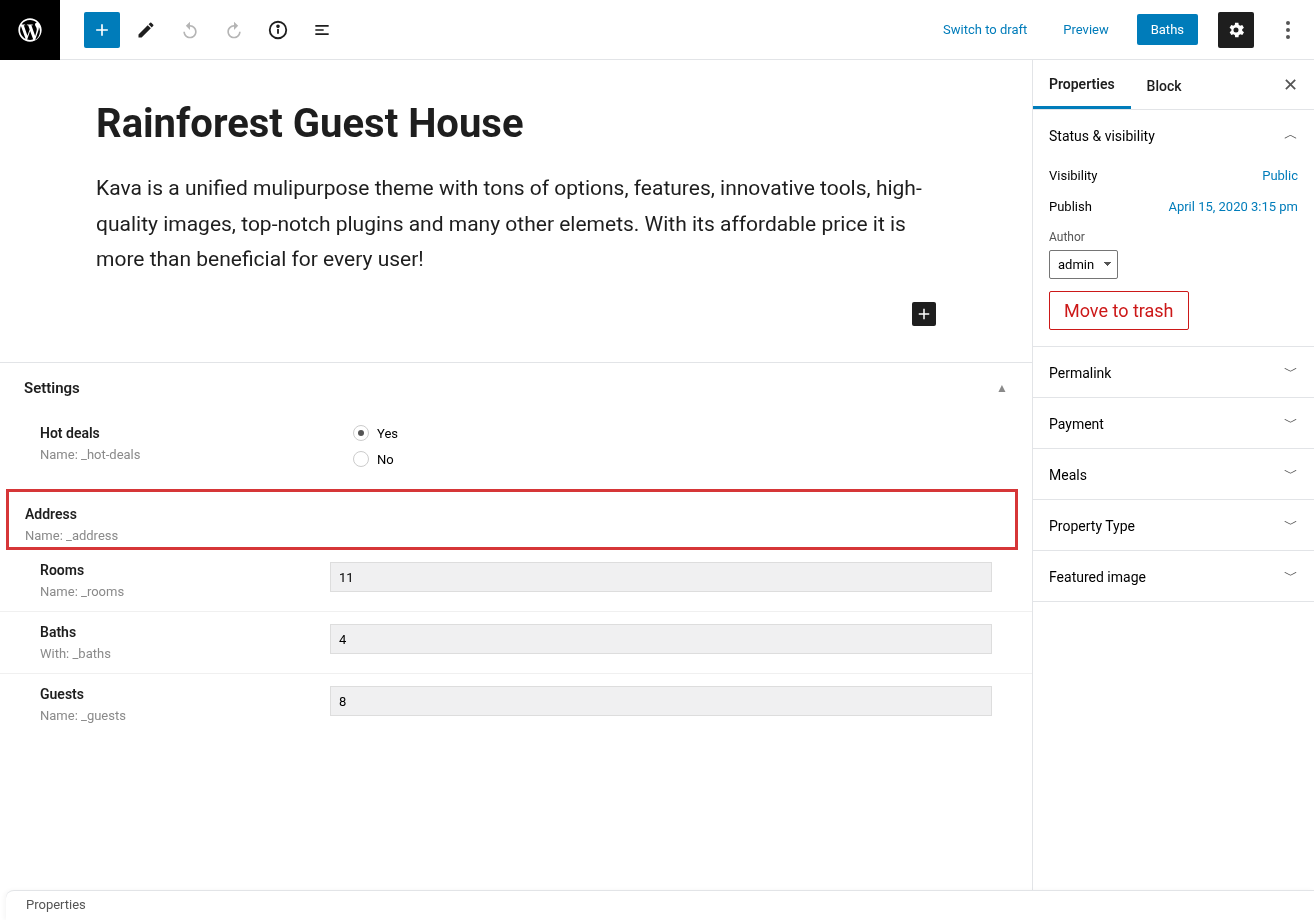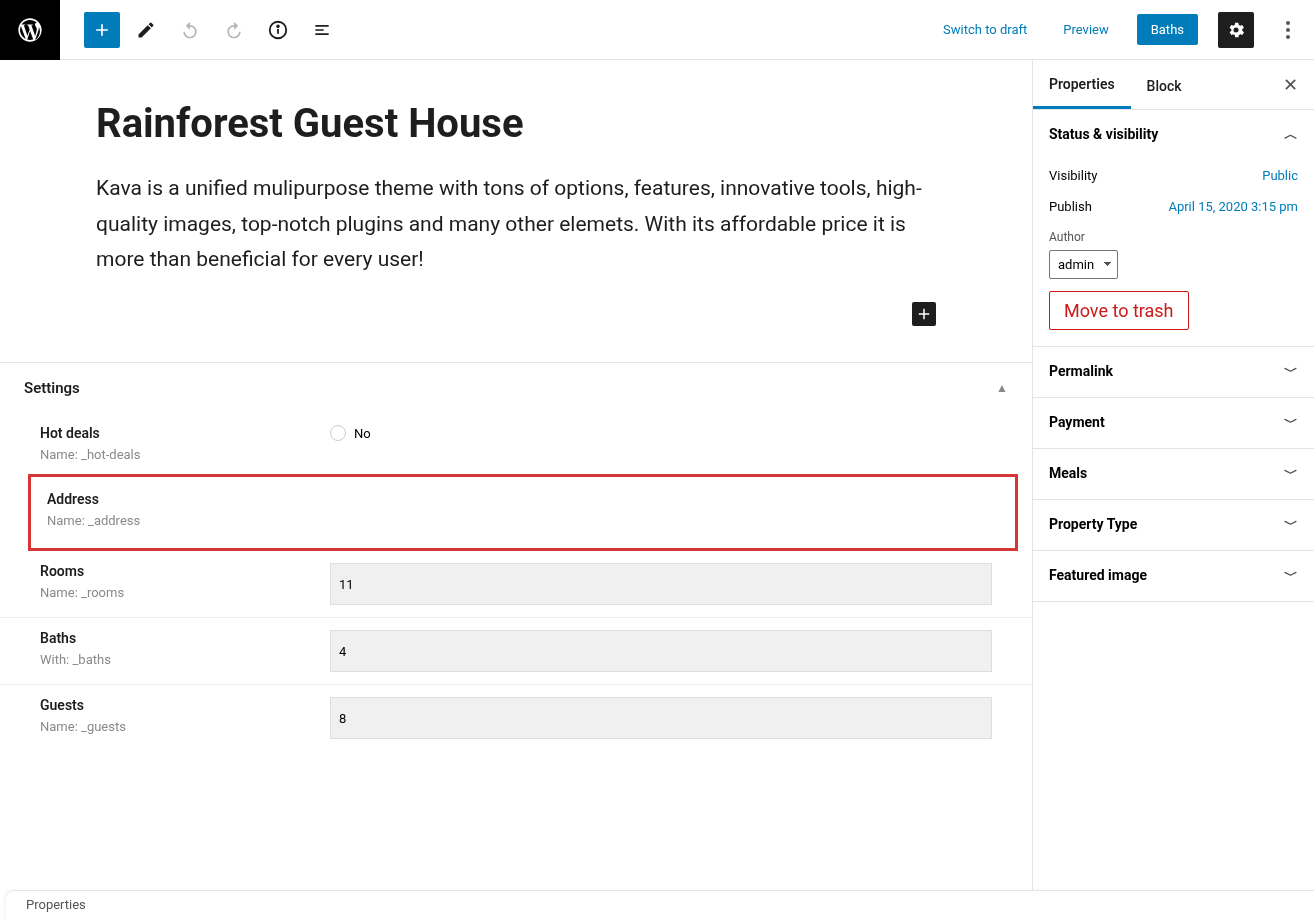--- a/index.html
+++ b/index.html
@@ -33,33 +33,33 @@
 .settings-header { display:flex; justify-content: space-between; align-items:center; padding: 16px 24px; font-size: 15px; font-weight: 600; color: #1e1e1e; }
 .settings-header .tri { color: #8a8a8a; font-size: 12px; }
 .meta-field { padding: 12px 0 12px 40px; border-bottom: 1px solid #f0f0f0; display:flex; }
 .meta-labels { width: 290px; padding-right: 16px;}
 .meta-label { font-size: 14px; font-weight: 600; color: #1e1e1e; margin-bottom: 6px; }
 .meta-name { font-size: 13px; color: #8a8a8a; }
 .meta-input-wrap { flex:1; padding-right: 40px; }
 .radio-row { display:flex; align-items:center; gap:8px; font-size:13px; margin-bottom:10px; }
 .radio { width:16px; height:16px; border:1px solid #ccc; border-radius:50%; display:inline-flex; align-items:center; justify-content:center; background:#fff; }
 .radio.on::after { content:""; width:6px; height:6px; border-radius:50%; background:#555; display:block; }
-.highlight { border: 3px solid #d63638; margin-left: 28px; margin-right: 14px; padding: 14px 16px 20px 16px; }
+.highlight { border: 3px solid #d63638; margin-left: 6px; margin-right: 14px; padding: 14px 16px 4px 16px; }
 .highlight .meta-labels { width: 274px; }
 textarea.addr { width: 100%; height: 96px; background: #f0f0f1; border: 1px solid #ddd; padding: 8px; font-size: 13px; resize: both; font-family: inherit;}
-input.num { width: 100%; height: 30px; background: #f0f0f1; border: 1px solid #ddd; padding: 20px 8px; font-size: 13px; }
+input.num { width: 100%; height: 30px; background: #f0f0f1; border: 1px solid #ddd; padding: 4px 8px; font-size: 13px; }
 
 
 .sidebar { width: 282px; border-left: 1px solid #e2e4e7; background:#fff; overflow:auto; }
 .tabs { display:flex; border-bottom: 1px solid #e2e4e7; align-items:center; }
 .tab { padding: 16px 16px 14px 16px; font-size: 14px; font-weight:500; color:#1e1e1e; cursor:pointer; }
 .tab.active { border-bottom: 3px solid #007cba; font-weight:600; }
 .tab-close { margin-left:auto; padding:0 16px; cursor:pointer; font-size:18px; color:#555;}
 .panel { border-bottom: 1px solid #e2e4e7; }
-.panel-header { display:flex; justify-content:space-between; align-items:flex-start; padding: 16px; font-size: 14px; font-weight:700; cursor:pointer; }
+.panel-header { display:flex; justify-content:space-between; align-items:flex-end; padding: 16px; font-size: 14px; font-weight:400; cursor:pointer; }
 .panel-body { padding: 0 16px 16px 16px; font-size: 13px; }
 .panel-row { display:flex; justify-content:space-between; padding: 8px 0; align-items:center; }
 .panel-row .val { color: #007cba; cursor:pointer; text-align:right;}
 .author-lbl { display:block; font-size:12px; color:#555; margin-bottom:6px;}
 select.author { border:1px solid #757575; padding:6px 22px 6px 8px; font-size:13px; background:#fff; border-radius:2px; appearance:none; background-image: linear-gradient(45deg, transparent 50%, #555 50%), linear-gradient(135deg, #555 50%, transparent 50%); background-position: right 9px top 11px, right 5px top 11px; background-size: 4px 4px, 4px 4px; background-repeat: no-repeat;}
 .trash-btn { display:inline-block; border:1px solid #cc1818; color:#cc1818; padding:8px 14px; border-radius:2px; font-size:18px; cursor:pointer; margin-top:12px;}
 .chev { font-size: 14px; color:#555; }
 
 
 .footer-crumb { position: absolute; bottom: 0; left: 6px; right: 0; height: 30px; background:#fff; border-top: 1px solid #e2e4e7; padding: 6px 20px; font-size: 13px; color: #555; border-radius: 8px 0 0 0; box-shadow: -2px 0 4px rgba(0,0,0,0.04);}
@@ -139,26 +139,30 @@
           </svg>
       </div>
     </div>
 
     <div class="settings-section">
       <div class="settings-header">
         <span>Settings</span>
         <span class="tri">▲</span>
       </div>
 
-      <div class="meta-field" style="border-bottom:none;">
+      <div class="meta-field" style="border-bottom:none;gap:23px;">
         <div class="meta-labels">
           <div class="meta-label">Hot deals</div>
           <div class="meta-name">Name: _hot-deals</div>
         </div>
         <div class="meta-input-wrap">
+          <div class="radio-row">
+              <span class="radio on"></span>
+              <span>Yes</span>
+            </div>
           <div class="radio-row">
               <span class="radio"></span>
               <span>No</span>
             </div>
         </div>
       </div>
 
       <div class="highlight">
         <div style="display:flex;">
           <div class="meta-labels">

